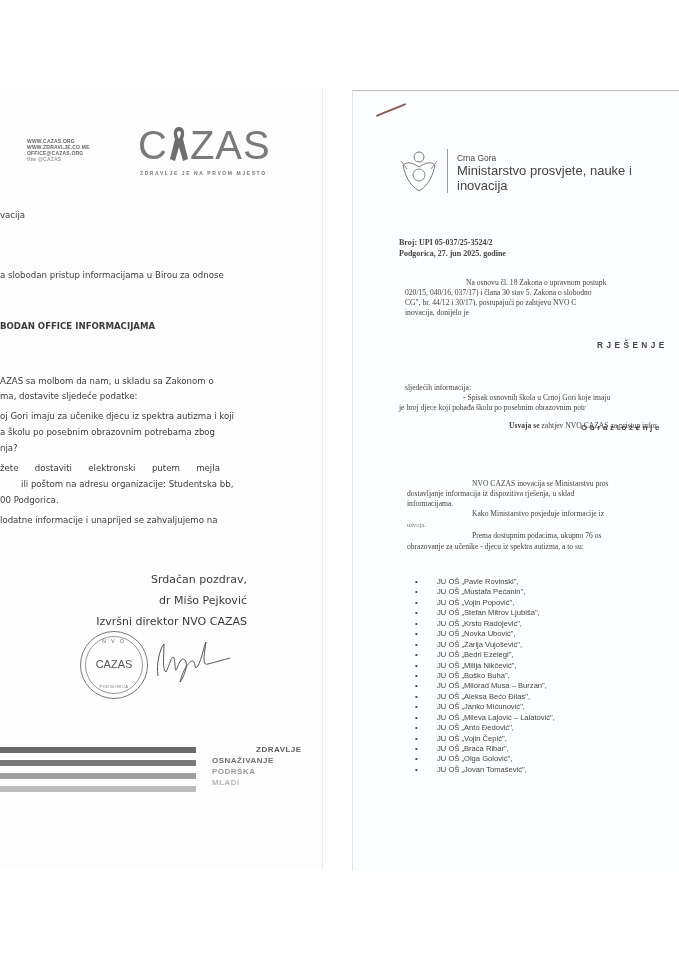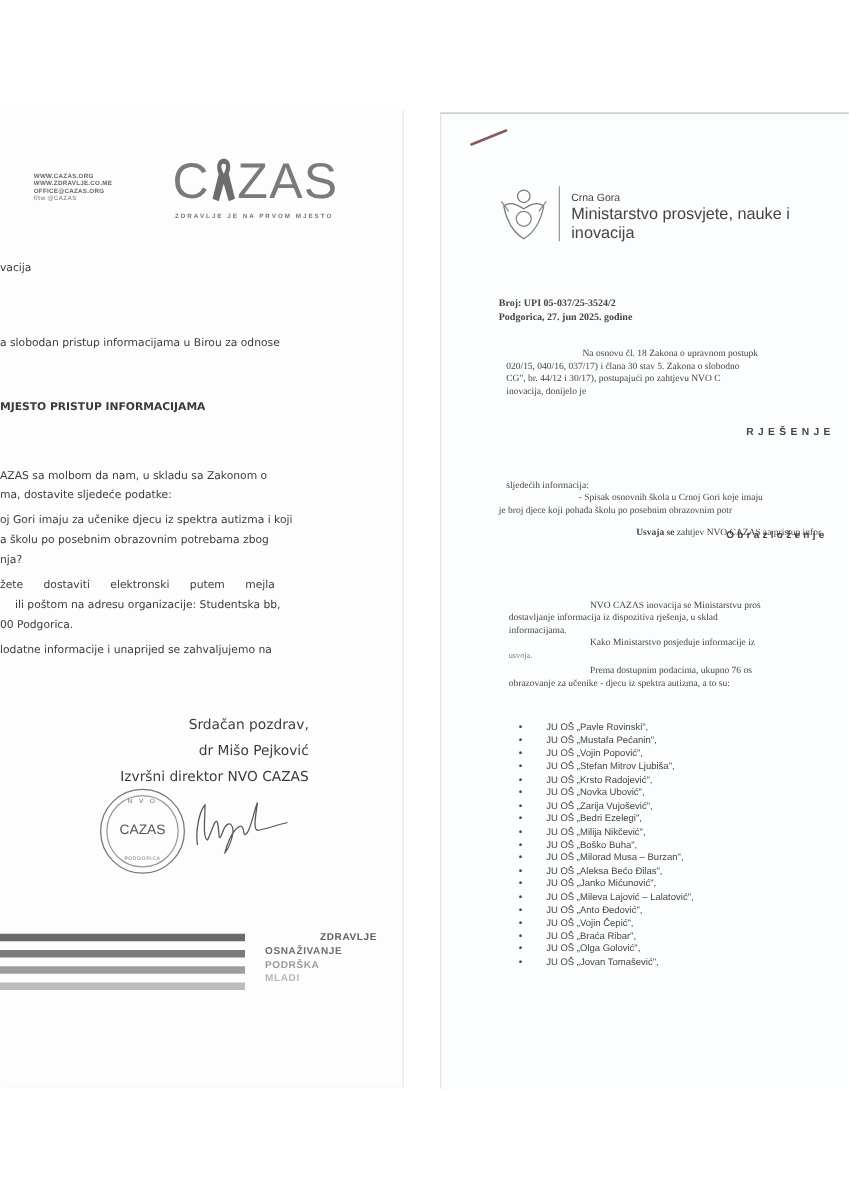--- a/index.html
+++ b/index.html
@@ -52,29 +52,29 @@
 
   <div class="logo">
     <span>C</span><span class="ribbon"><svg width="20" height="38" viewBox="0 0 20 38">
           <path d="M10 2 C4 2 4 10 6 14 L1 34 L6 36 L10 22 L14 36 L19 34 L14 14 C16 10 16 2 10 2 Z M10 6 C13 6 12 10 10 14 C8 10 7 6 10 6 Z" fill="#6d6d6d"></path>
         </svg></span><span>ZAS</span>
   </div>
   <div class="tagline">ZDRAVLJE JE NA PRVOM MJESTO</div>
 
   <div class="ltxt" style="left:0; top:122px;">vacija</div>
   <div class="ltxt" style="left:0; top:182px;">a slobodan pristup informacijama u Birou za odnose</div>
-  <div class="ltxt bold" style="left:0; top:233px; font-weight:bold;">MJESTO PRISTUP INFORMACIJAMA</div>
+  <div class="ltxt bold" style="left:0; top:233px; font-weight:bold;">BODAN OFFICE INFORMACIJAMA</div>
 
   <div class="ltxt" style="left:0; top:288px;">AZAS sa molbom da nam, u skladu sa Zakonom o</div>
   <div class="ltxt" style="left:0; top:303px;">ma, dostavite sljedeće podatke:</div>
   <div class="ltxt" style="left:0; top:323px;">oj Gori imaju za učenike djecu iz spektra autizma i koji</div>
   <div class="ltxt" style="left:0; top:339px;">a školu po posebnim obrazovnim potrebama zbog</div>
   <div class="ltxt" style="left:0; top:355px;">nja?</div>
   <div class="ltxt" style="left:0; top:375px; white-space:pre;">žete      dostaviti      elektronski      putem      mejla</div>
-  <div class="ltxt" style="left:12px; top:391px;">ili poštom na adresu organizacije: Studentska bb,</div>
+  <div class="ltxt" style="left:0; top:391px;padding-left:21px;">ili poštom na adresu organizacije: Studentska bb,</div>
   <div class="ltxt" style="left:0; top:407px;">00 Podgorica.</div>
   <div class="ltxt" style="left:0; top:427px;">lodatne informacije i unaprijed se zahvaljujemo na</div>
 
   <div class="sig-block" style="top:485px;">Srdačan pozdrav,</div>
   <div class="sig-block" style="top:506px;">dr Mišo Pejković</div>
   <div class="sig-block" style="top:527px;">Izvršni direktor NVO CAZAS</div>
 
   <div class="stamp">
     <div class="inner"></div>
     <div class="top">N V O</div>

